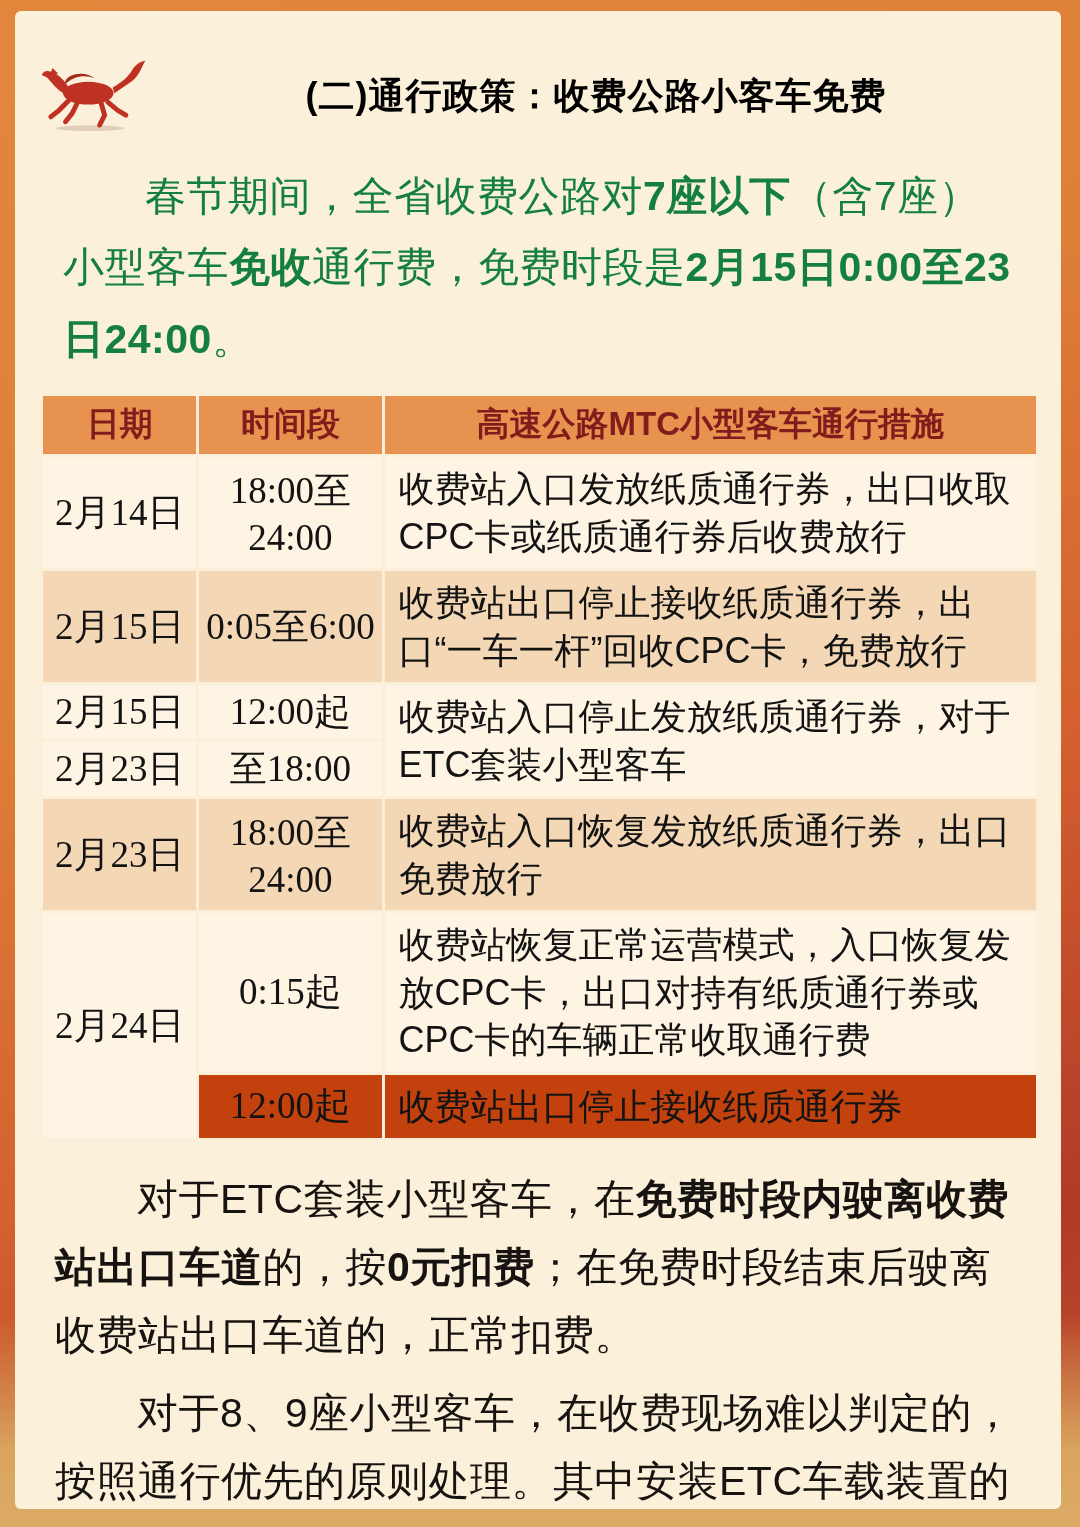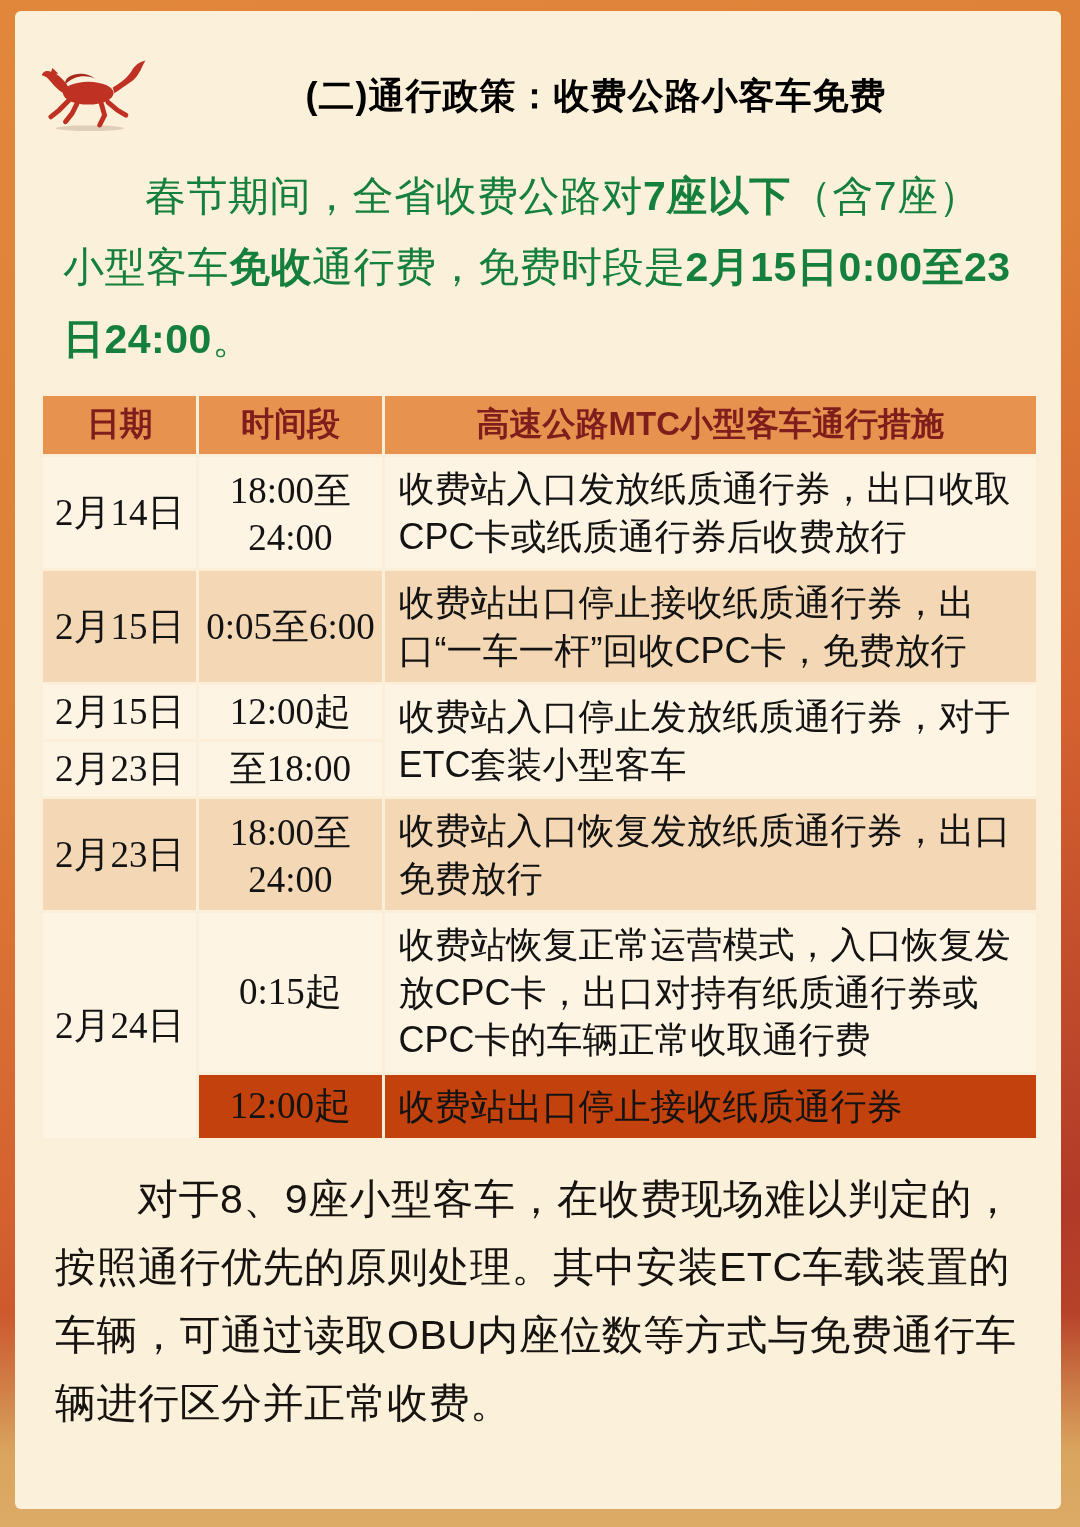--- a/index.html
+++ b/index.html
@@ -135,17 +135,18 @@
           <td class="c-time">0:15起</td>
           <td class="c-measure">收费站恢复正常运营模式，入口恢复发放CPC卡，出口对持有纸质通行券或CPC卡的车辆正常收取通行费</td>
         </tr>
         <tr class="peach2 h-r5b">
           <td class="c-time">12:00起</td>
           <td class="c-measure">收费站出口停止接收纸质通行券</td>
         </tr>
       </tbody>
     </table>
 
+    <p class="body"><span>对于ETC套装小型客车，在</span><span class="b">免费时段内驶离收费站出口车道</span><span>的，按</span><span class="b">0元扣费</span><span>；在免费时段结束后驶离收费站出口车道的，正常扣费。</span></p>
 
     <p class="body">对于8、9座小型客车，在收费现场难以判定的，按照通行优先的原则处理。其中安装ETC车载装置的车辆，可通过读取OBU内座位数等方式与免费通行车辆进行区分并正常收费。</p>
 
   </div>
 </div>
 
 </body></html>

